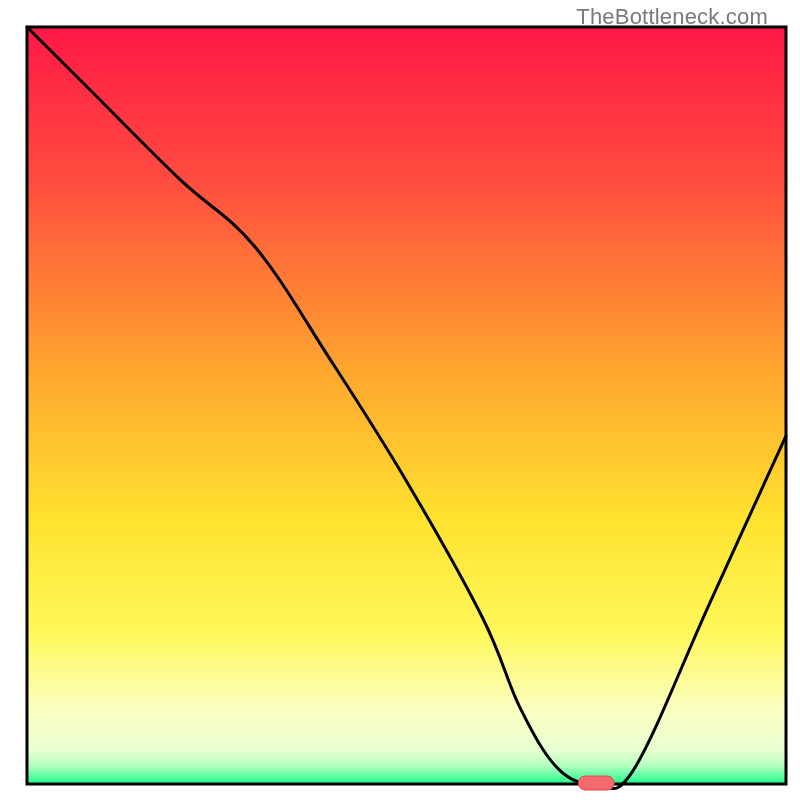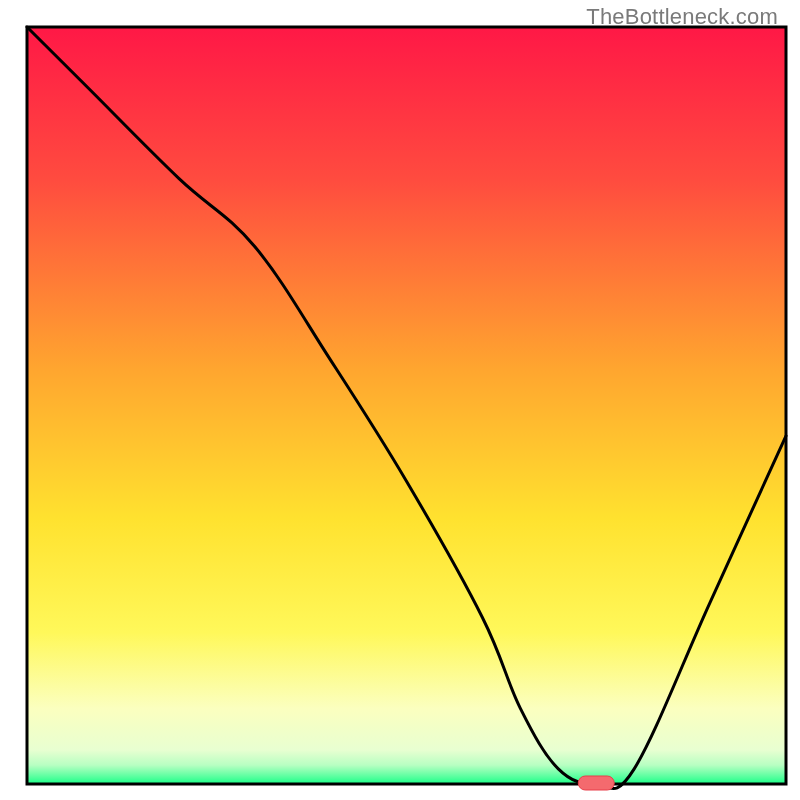--- a/index.html
+++ b/index.html
@@ -11,21 +11,21 @@
     font-family: Arial, Helvetica, sans-serif;
   }
   .stage {
     position: relative;
     width: 800px;
     height: 800px;
   }
   .watermark {
     position: absolute;
     top: 4px;
-    right: 22px;
+    right: 32px;
     color: #7a7a7a;
     font-size: 22px;
     font-weight: 500;
     letter-spacing: 0.2px;
   }
   svg {
     position: absolute;
     top: 0;
     left: 0;
   }

